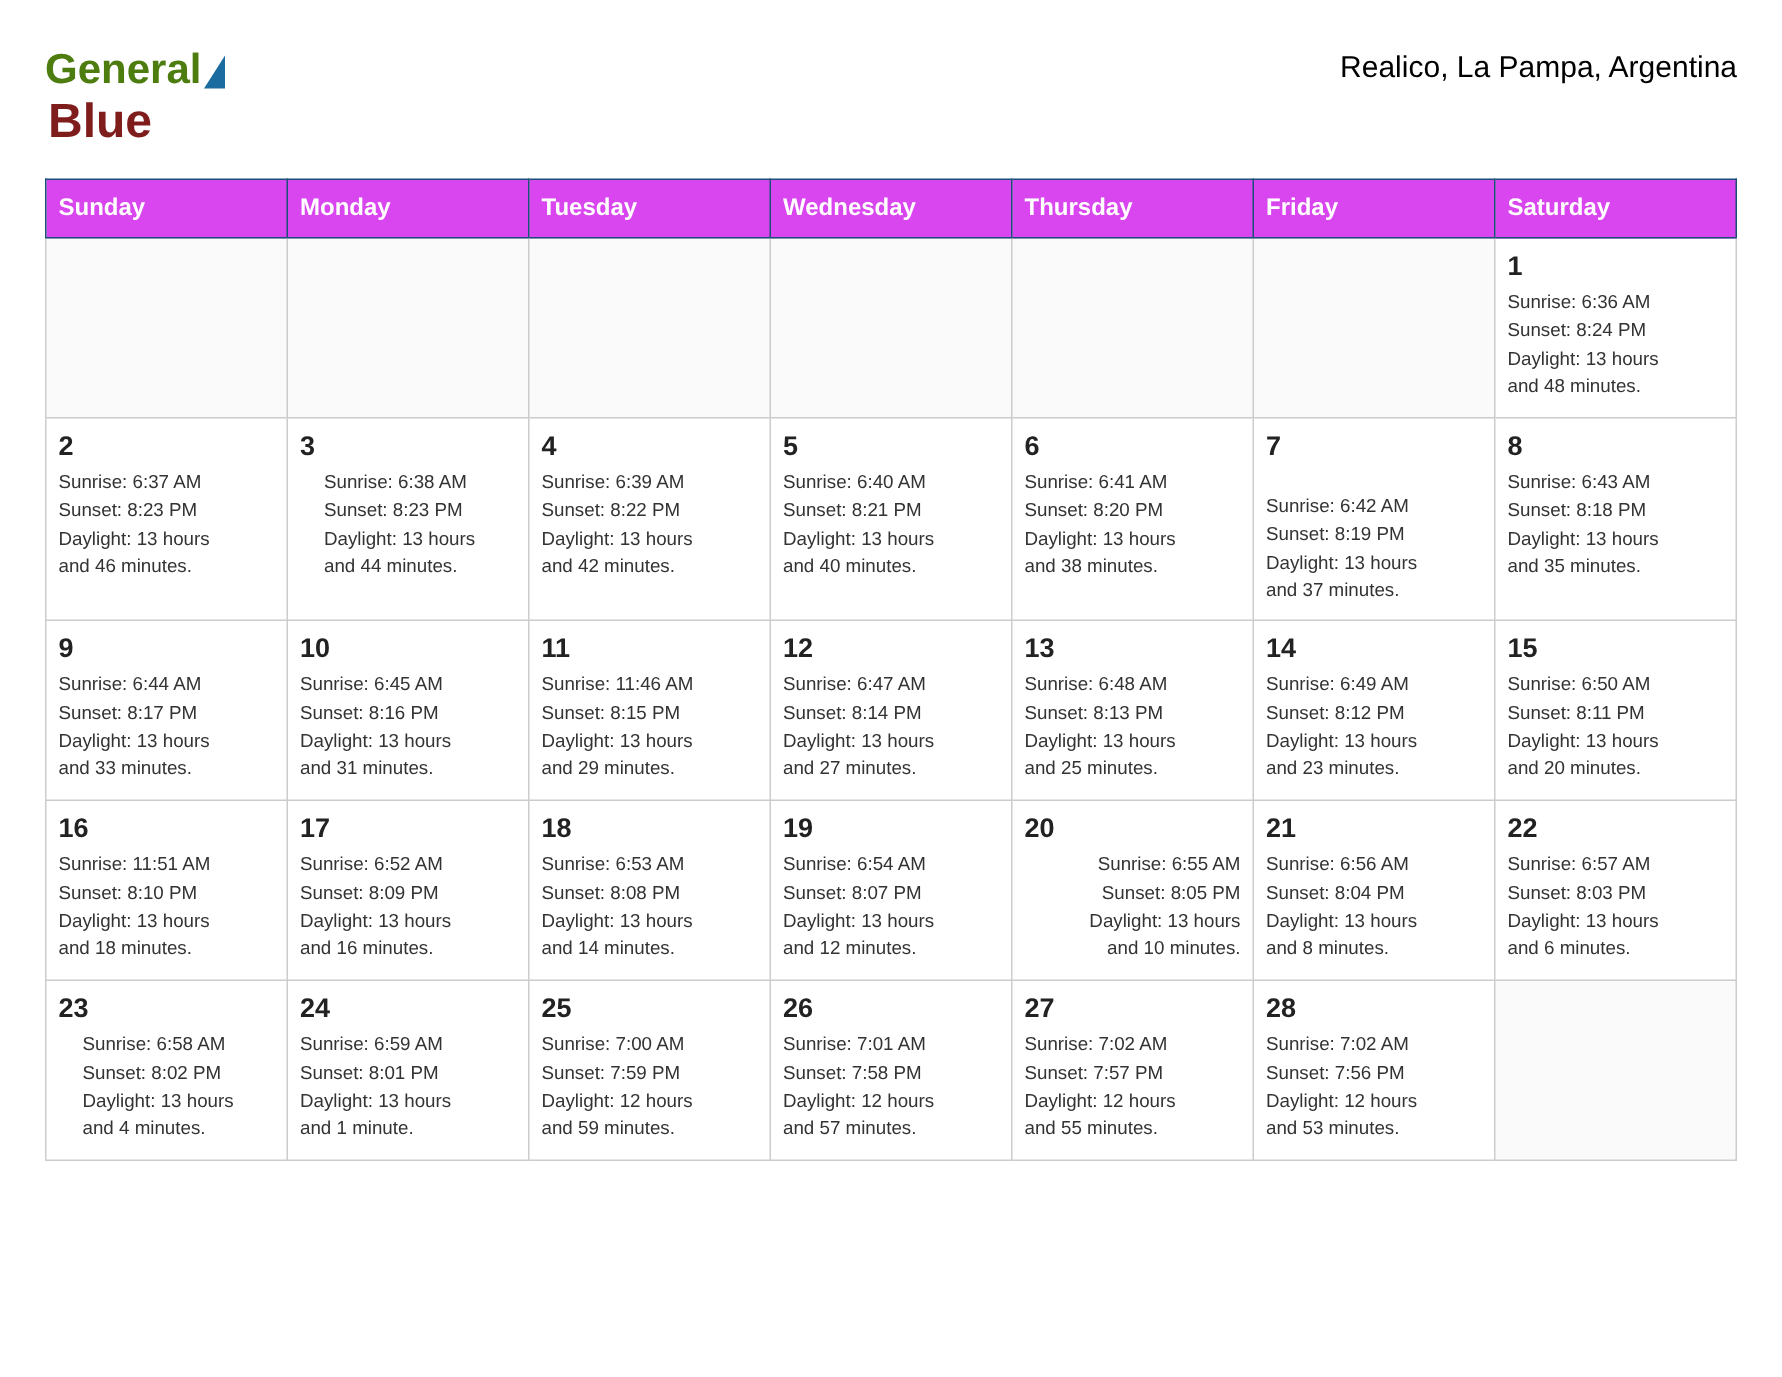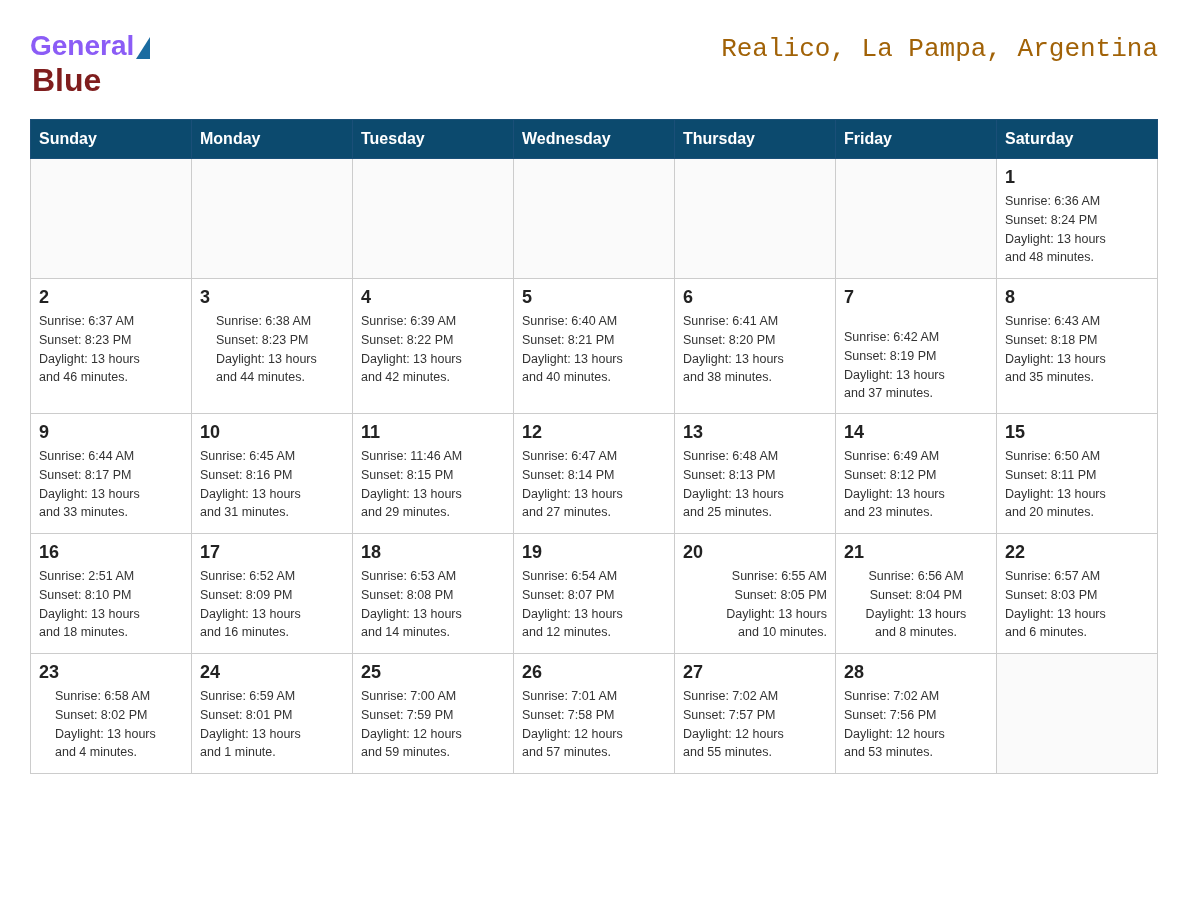--- a/index.html
+++ b/index.html
@@ -21,21 +21,21 @@
       flex-direction: column;
       align-items: flex-start;
     }
     .logo-top {
       display: flex;
       align-items: center;
     }
     .logo-general {
       font-size: 28px;
       font-weight: bold;
-      color: #8b5cf6;
+      color: #4d7c0f;
     }
     .logo-triangle {
       width: 0;
       height: 0;
       border-left: 14px solid transparent;
       border-bottom: 22px solid #1a6ba0;
       margin-left: 2px;
       margin-top: 4px;
     }
     .logo-blue {
@@ -47,31 +47,30 @@
     .title-area {
       text-align: right;
     }
     .month-title {
       font-size: 52px;
       font-weight: normal;
       color: #222;
       line-height: 1.1;
     }
     .location-title {
-      font-size: 26px;
-      color: #a16207;
+      font-size: 20px;
+      color: #000000;
       margin-top: 4px;
-      font-family: Liberation Mono, monospace;
     }
     .calendar {
       width: 100%;
       border-collapse: collapse;
     }
     .calendar thead th {
-      background-color: #0c4a6e;
+      background-color: #d946ef;
       color: #fff;
       font-size: 16px;
       font-weight: bold;
       padding: 10px 8px;
       text-align: left;
       border: 1px solid #1a4f78;
     }
     .calendar tbody td {
       border: 1px solid #ccc;
       vertical-align: top;
@@ -241,21 +240,21 @@
           <span class="day-number">15</span>
           <div class="day-info" style="white-space: pre-line;">Sunrise: 6:50 AM
 Sunset: 8:11 PM
 Daylight: 13 hours
 and 20 minutes.</div>
         </td>
       </tr>
       <tr class="week-row">
         <td>
           <span class="day-number">16</span>
-          <div class="day-info" style="white-space: pre-line;">Sunrise: 2:51 AM
+          <div class="day-info" style="white-space: pre-line;">Sunrise: 11:51 AM
 Sunset: 8:10 PM
 Daylight: 13 hours
 and 18 minutes.</div>
         </td>
         <td>
           <span class="day-number">17</span>
           <div class="day-info" style="white-space: pre-line;">Sunrise: 6:52 AM
 Sunset: 8:09 PM
 Daylight: 13 hours
 and 16 minutes.</div>
@@ -276,21 +275,21 @@
         </td>
         <td>
           <span class="day-number">20</span>
           <div class="day-info" style="white-space: pre-line; text-align: right;">Sunrise: 6:55 AM
 Sunset: 8:05 PM
 Daylight: 13 hours
 and 10 minutes.</div>
         </td>
         <td>
           <span class="day-number">21</span>
-          <div class="day-info" style="white-space: pre-line; text-align: center;">Sunrise: 6:56 AM
+          <div class="day-info" style="white-space: pre-line;">Sunrise: 6:56 AM
 Sunset: 8:04 PM
 Daylight: 13 hours
 and 8 minutes.</div>
         </td>
         <td>
           <span class="day-number">22</span>
           <div class="day-info" style="white-space: pre-line;">Sunrise: 6:57 AM
 Sunset: 8:03 PM
 Daylight: 13 hours
 and 6 minutes.</div>

